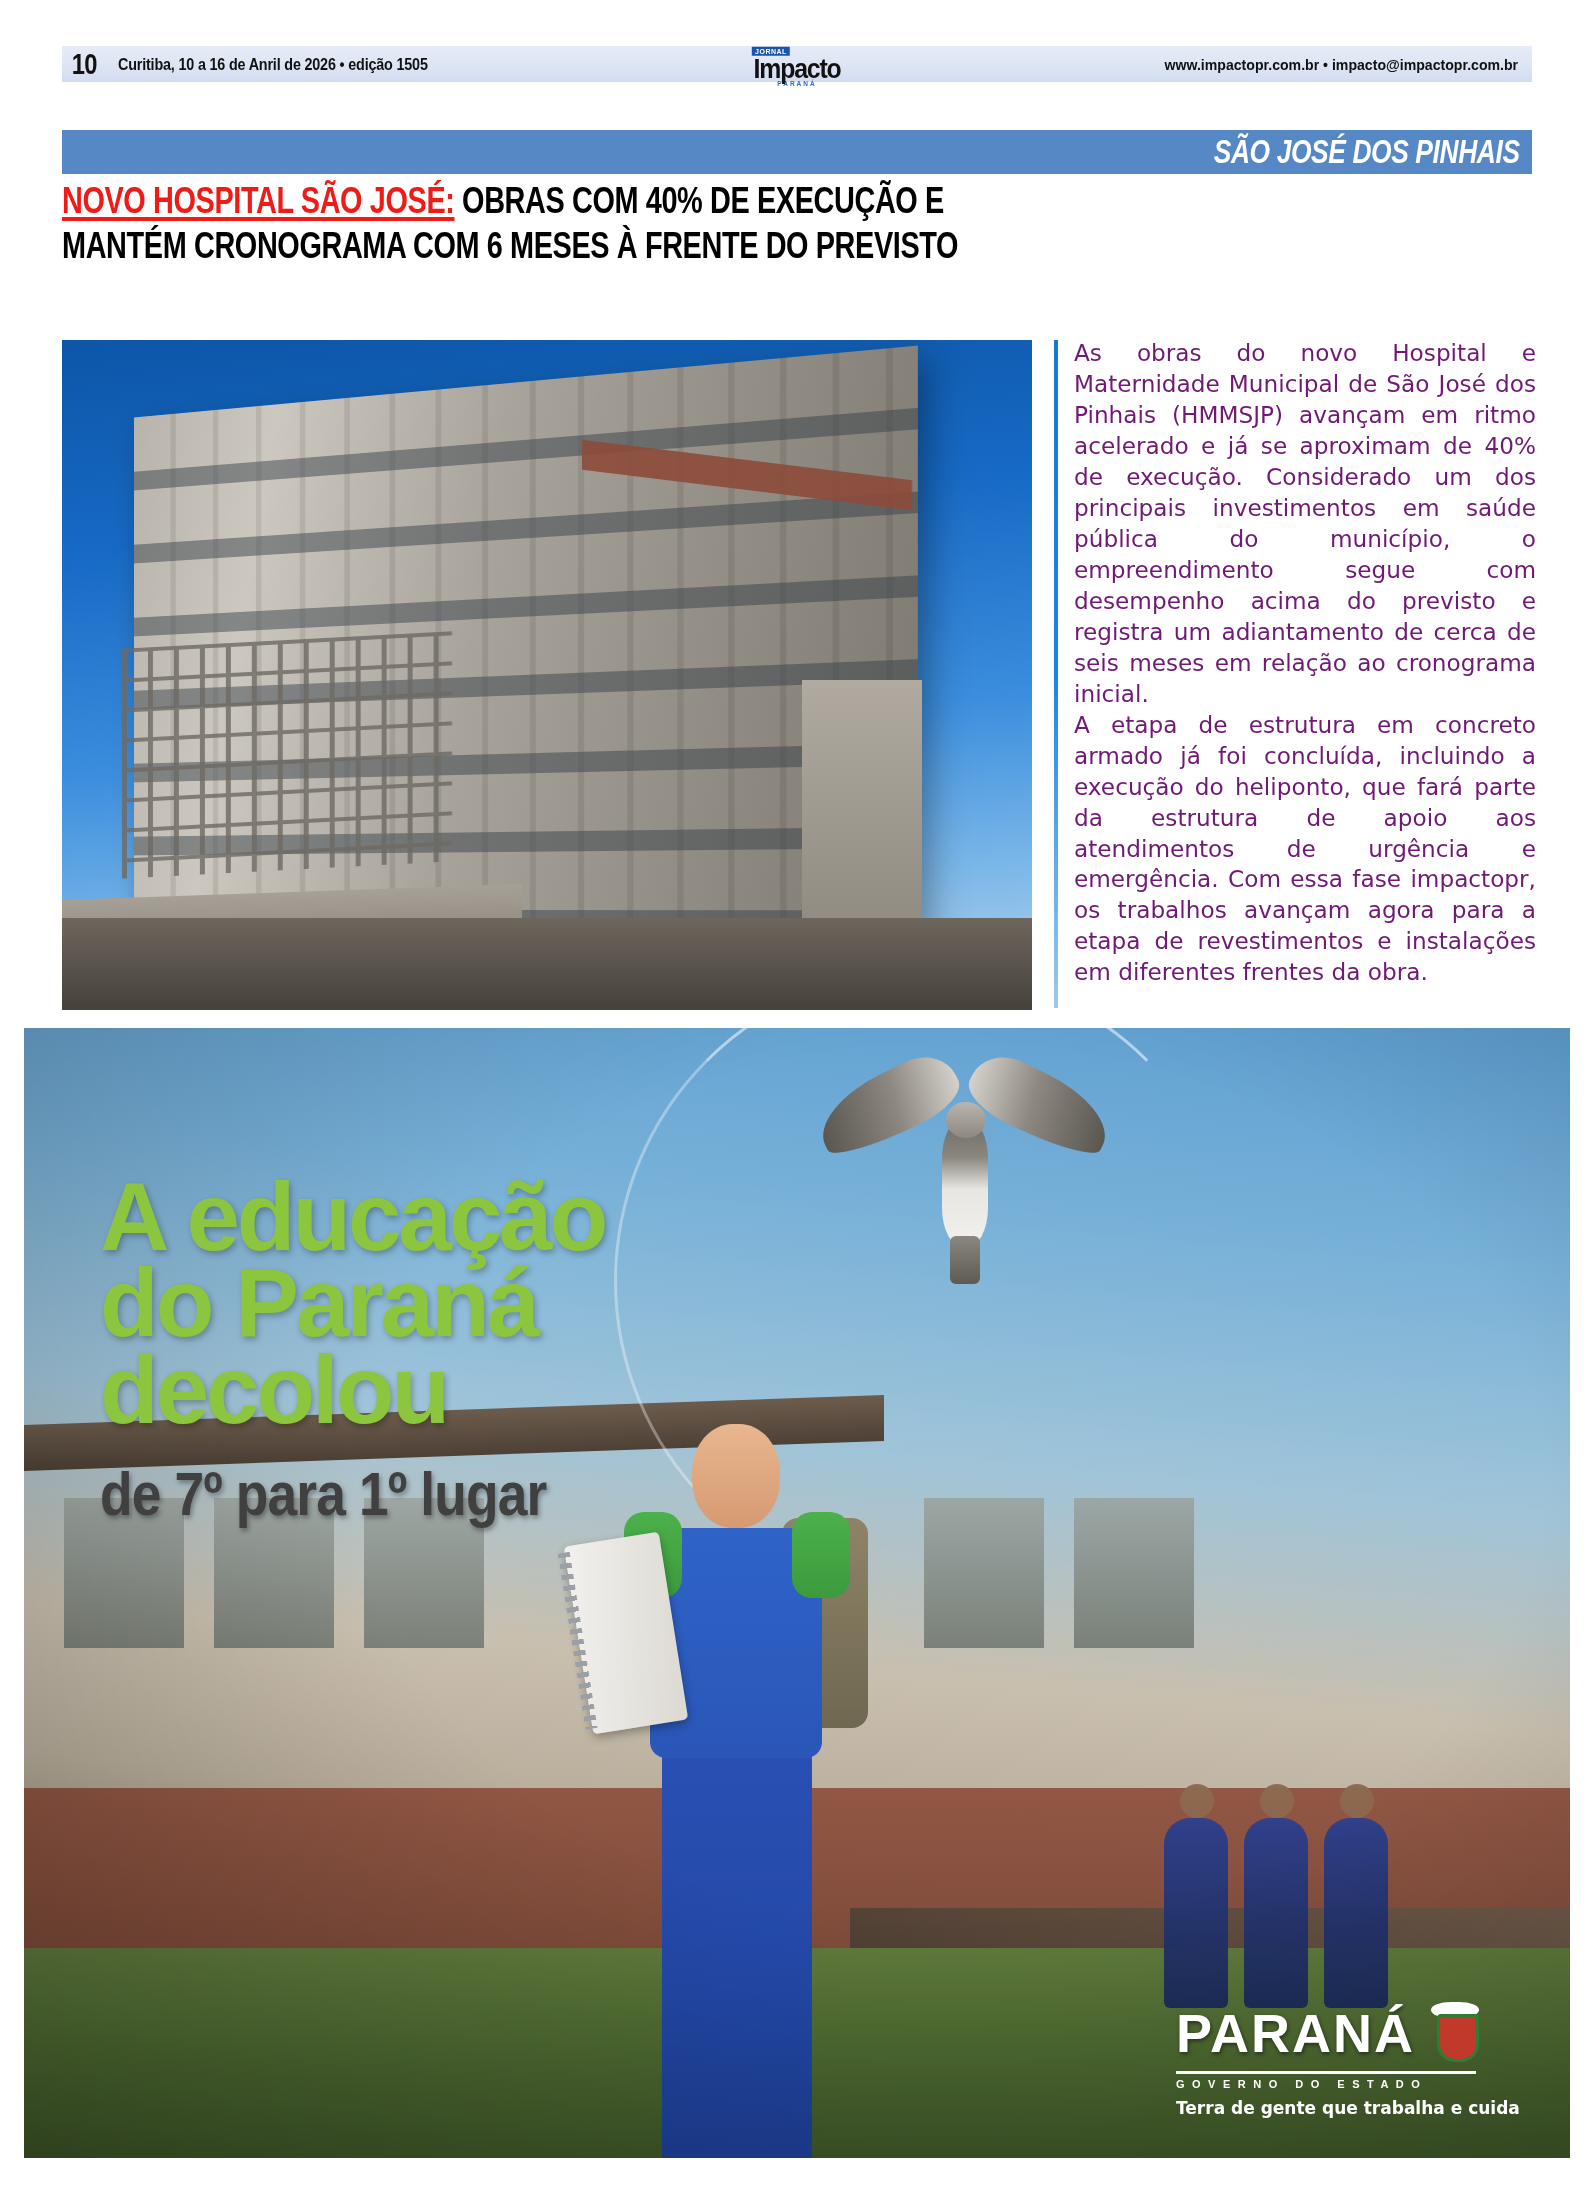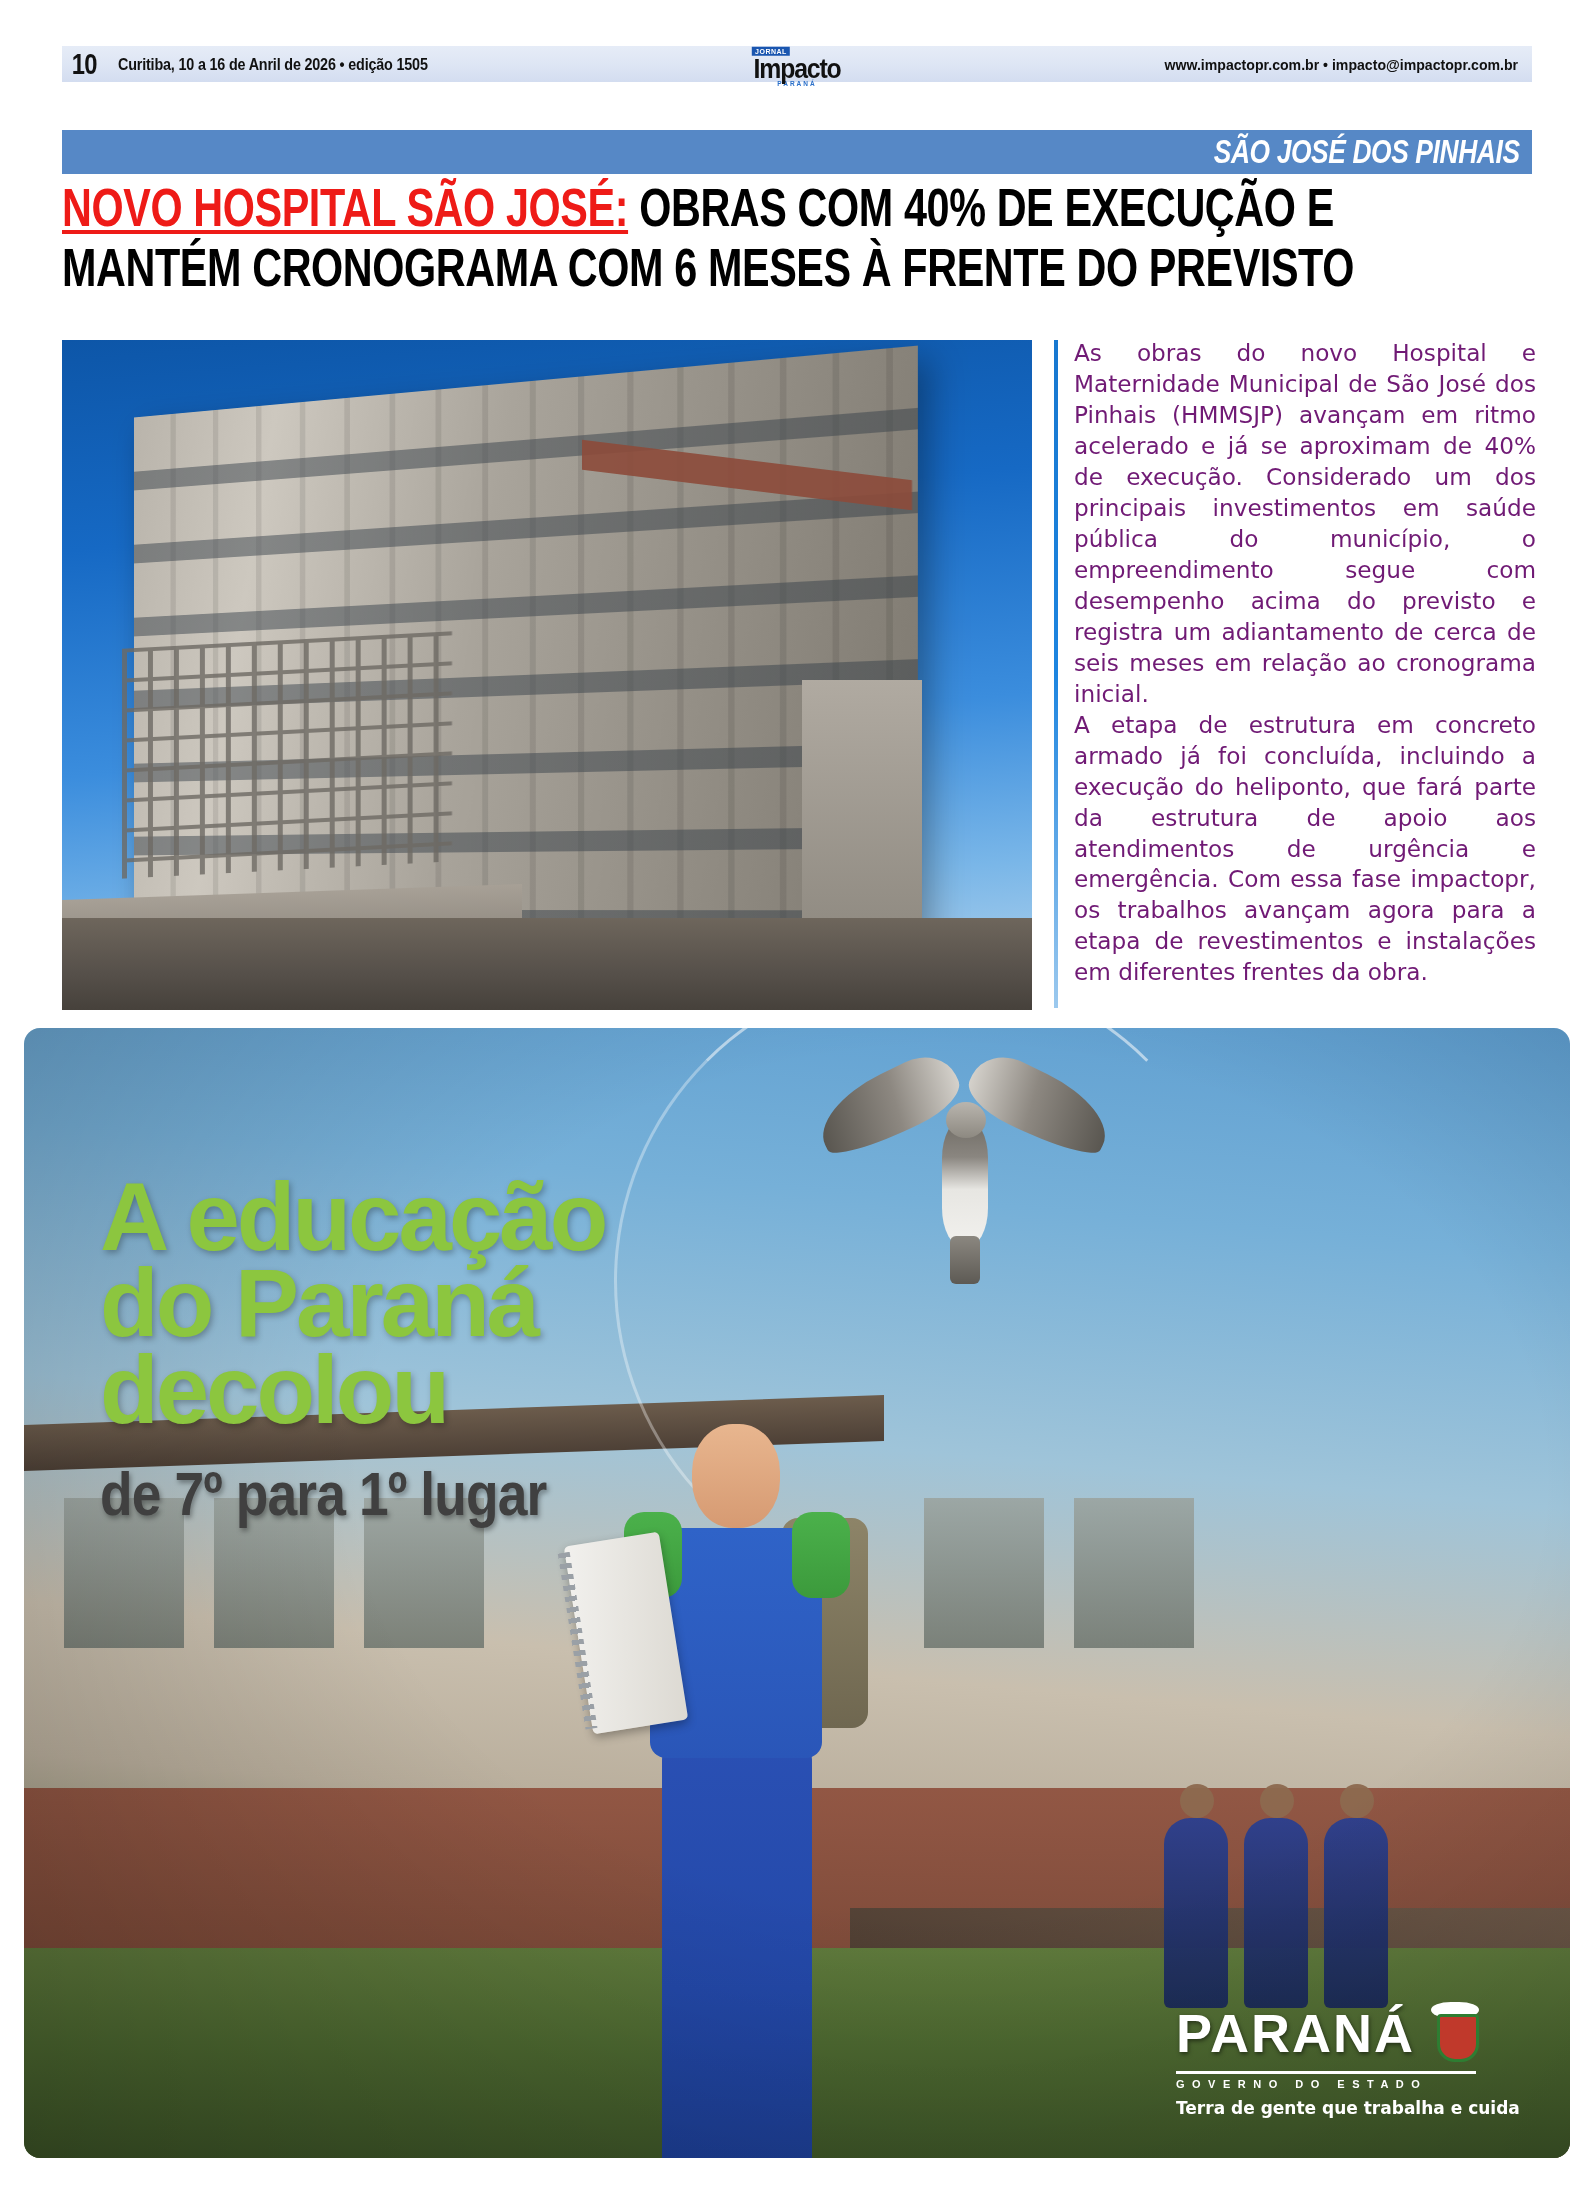--- a/index.html
+++ b/index.html
@@ -61,21 +61,21 @@
     font-family:"Liberation Sans Narrow","Liberation Sans",sans-serif;
     transform:scaleX(0.80);transform-origin:right center;white-space:nowrap;
   }
 
   
   .headline{
     position:absolute;left:62px;top:184px;width:1478px;
     font-family:"Liberation Sans Narrow","Liberation Sans",sans-serif;
     font-weight:bold;line-height:.92;color:#000;
   }
-  .hl-line{white-space:nowrap;font-size:53px;letter-spacing:-0.5px;}
+  .hl-line{white-space:nowrap;font-size:37px;letter-spacing:-0.5px;}
   .hl-line.l1{padding-left:0px;}
   .hl-line.l2{margin-top:11px;}
   .hl-scale{display:inline-block;transform:scaleX(0.78);transform-origin:left center;}
   .hl-red{color:#ee1b17;text-decoration:underline;text-decoration-thickness:4px;text-underline-offset:4px;}
 
   
   .photo{
     position:absolute;left:62px;top:340px;width:970px;height:670px;
     overflow:hidden;background:#1d4f8f;
   }
@@ -108,21 +108,21 @@
     background:linear-gradient(180deg,#1878d0,#1d85e0 50%,#9cc9ee 100%);}
   .article{
     position:absolute;left:1074px;top:338px;width:462px;
     font-size:23.2px;line-height:1.335;color:#701a75;text-align:justify;
     font-family:"DejaVu Sans","Liberation Sans",sans-serif;
   }
   .article p{margin:0;}
   .article p + p{margin-top:0px;}
 
   
-  .ad{position:absolute;left:24px;top:1028px;width:1546px;height:1130px;overflow:hidden;border-radius:16px;}
+  .ad{position:absolute;left:24px;top:1028px;width:1546px;height:1130px;overflow:hidden;}
   .ad-sky{position:absolute;inset:0;
     background:linear-gradient(185deg,#5f9fd1 0%,#76b0d8 18%,#9fc4d9 38%,#c9bfae 56%,#b9ae9c 68%,#8a8d6e 80%,#5f7542 100%);}
   .ad-school{position:absolute;left:0;top:400px;width:100%;height:520px;
     background:linear-gradient(180deg,#d8cfbe 0%,#cdc2ae 40%,#b8a徐 60%,#a79a86 100%);
     opacity:.95;}
   .ad-roof{position:absolute;left:0;top:382px;width:860px;height:46px;
     background:linear-gradient(180deg,#6c5c4c,#4d4036);transform:skewY(-2deg);}
   .ad-brick{position:absolute;left:0;top:760px;width:100%;height:180px;
     background:linear-gradient(180deg,#8e4f3c 0%,#7b4434 100%);opacity:.92;}
   .ad-win{position:absolute;top:470px;height:150px;width:120px;

